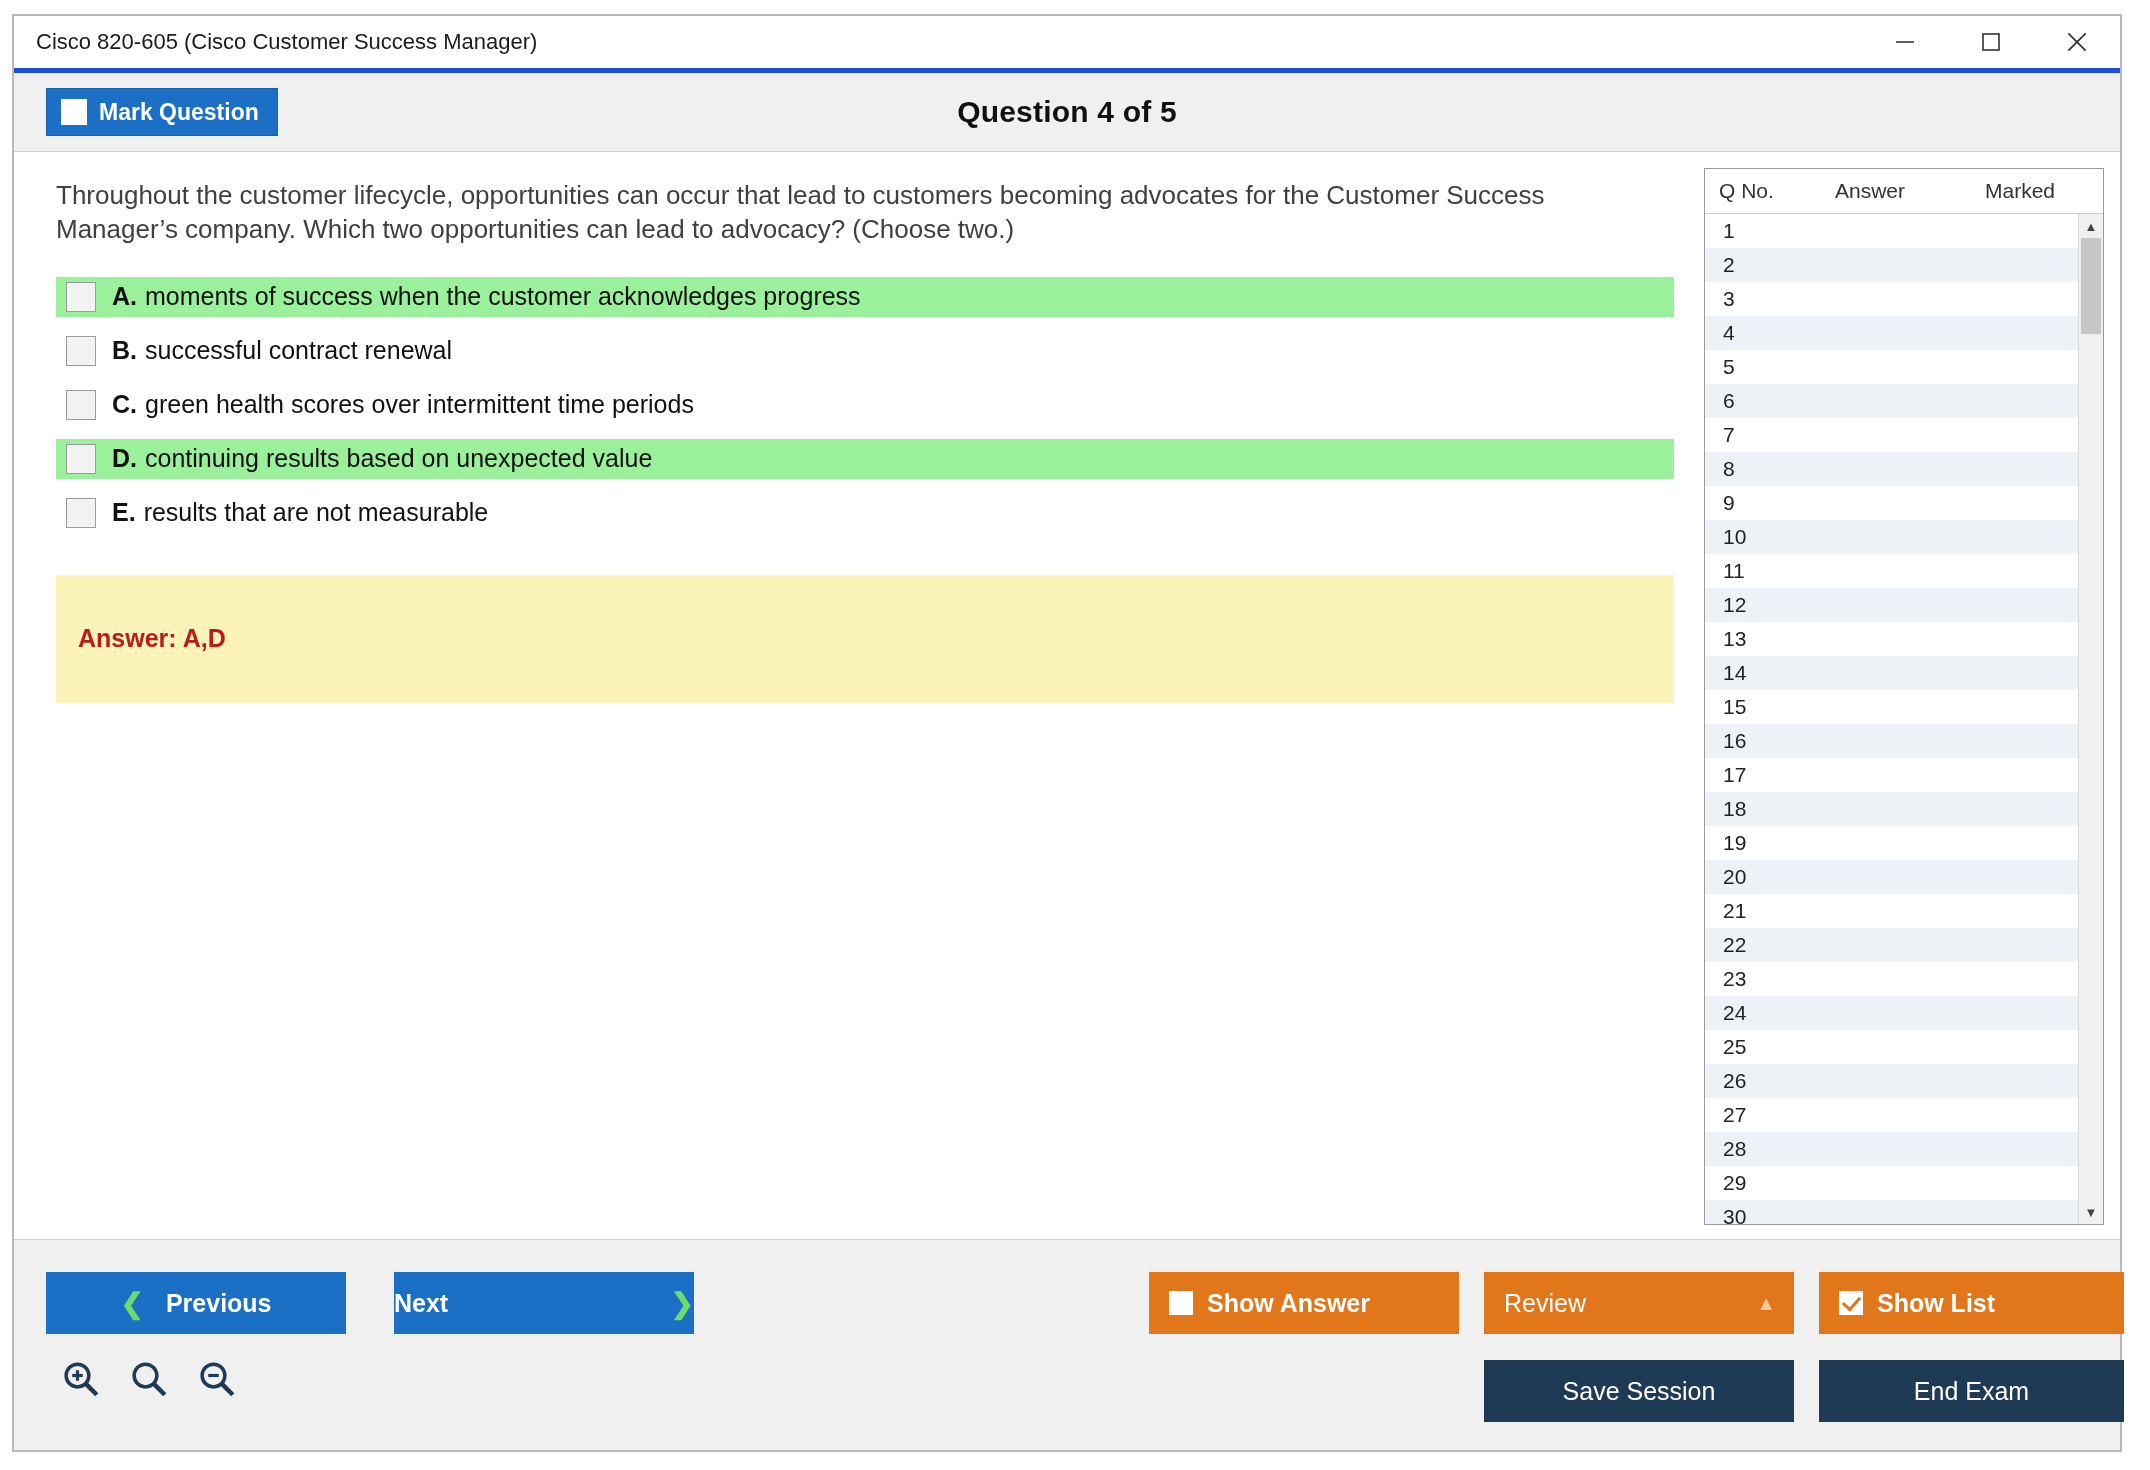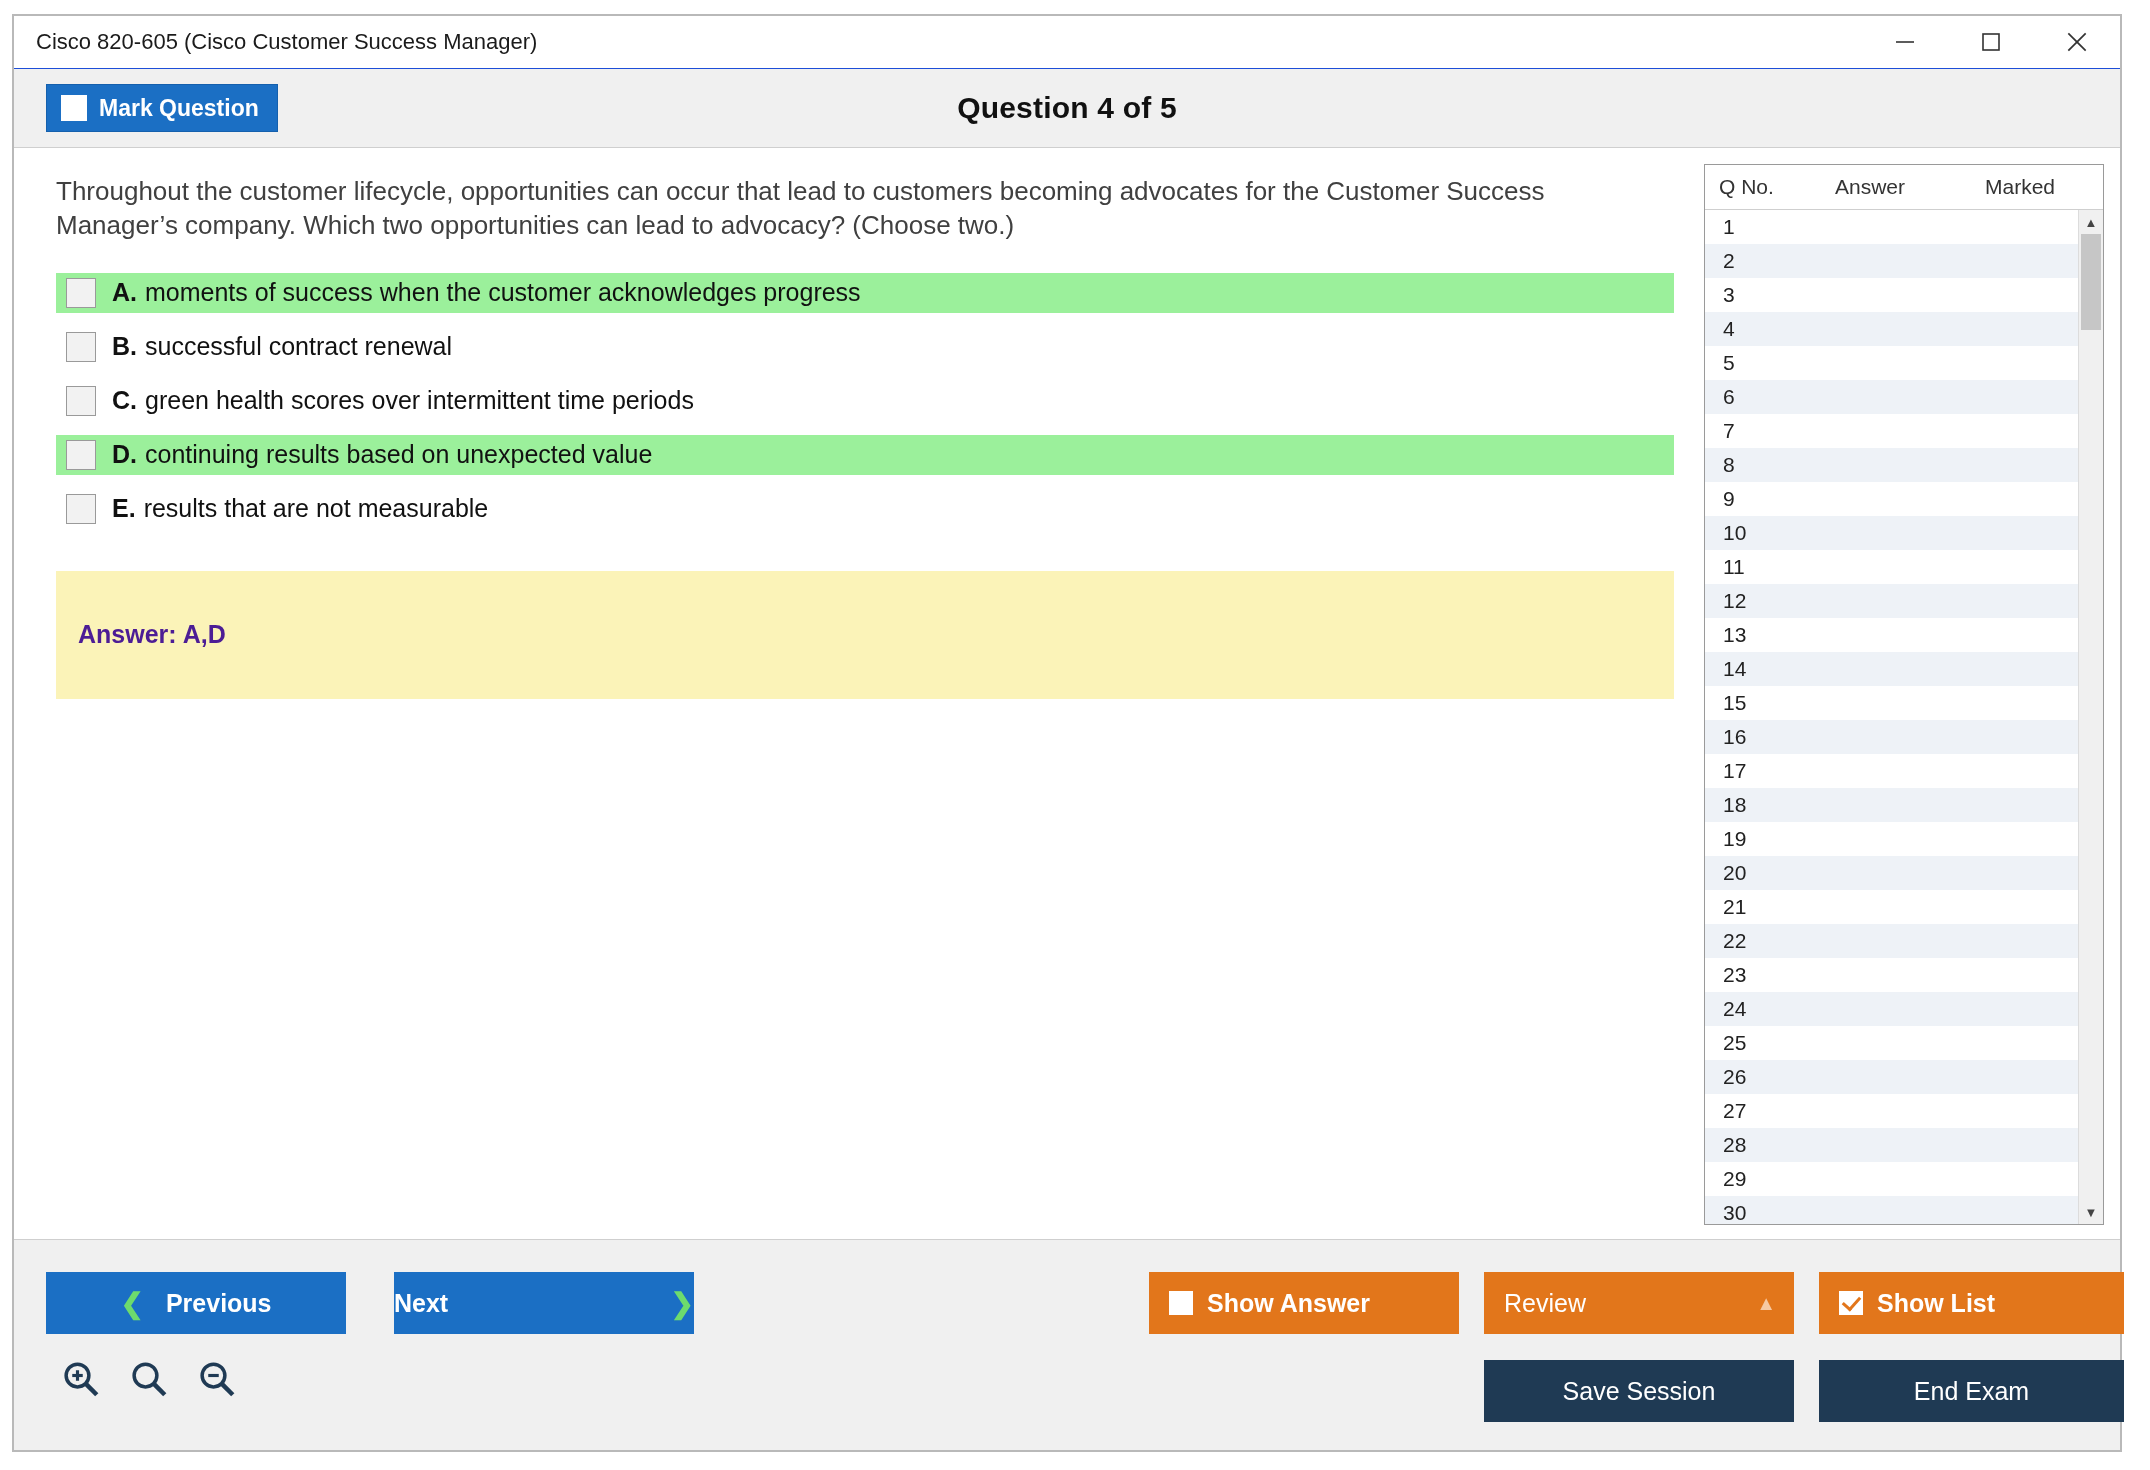--- a/index.html
+++ b/index.html
@@ -25,21 +25,21 @@
     display: flex;
     flex-direction: column;
   }
   
   .titlebar {
     height: 52px;
     flex: 0 0 52px;
     background: #ffffff;
     display: flex;
     align-items: center;
-    border-bottom: 1px solid #1d4ed8;
+    border-bottom: 5px solid #1d4ed8;
   }
   .titlebar .title {
     font-size: 22px;
     color: #1b1b1b;
     padding-left: 22px;
     flex: 1 1 auto;
     white-space: nowrap;
   }
   .win-btn {
     width: 86px;
@@ -148,21 +148,21 @@
     height: 128px;
     max-width: 1680px;
     display: flex;
     align-items: center;
     padding-left: 22px;
     box-sizing: border-box;
   }
   .answer-box .answer-text {
     font-size: 25px;
     font-weight: bold;
-    color: #4c1d95;
+    color: #b91c1c;
   }
   
   .list-pane {
     flex: 0 0 400px;
     margin: 16px 16px 14px 0;
     border: 1px solid #9a9a9a;
     background: #ffffff;
     display: flex;
     flex-direction: column;
     box-sizing: border-box;

